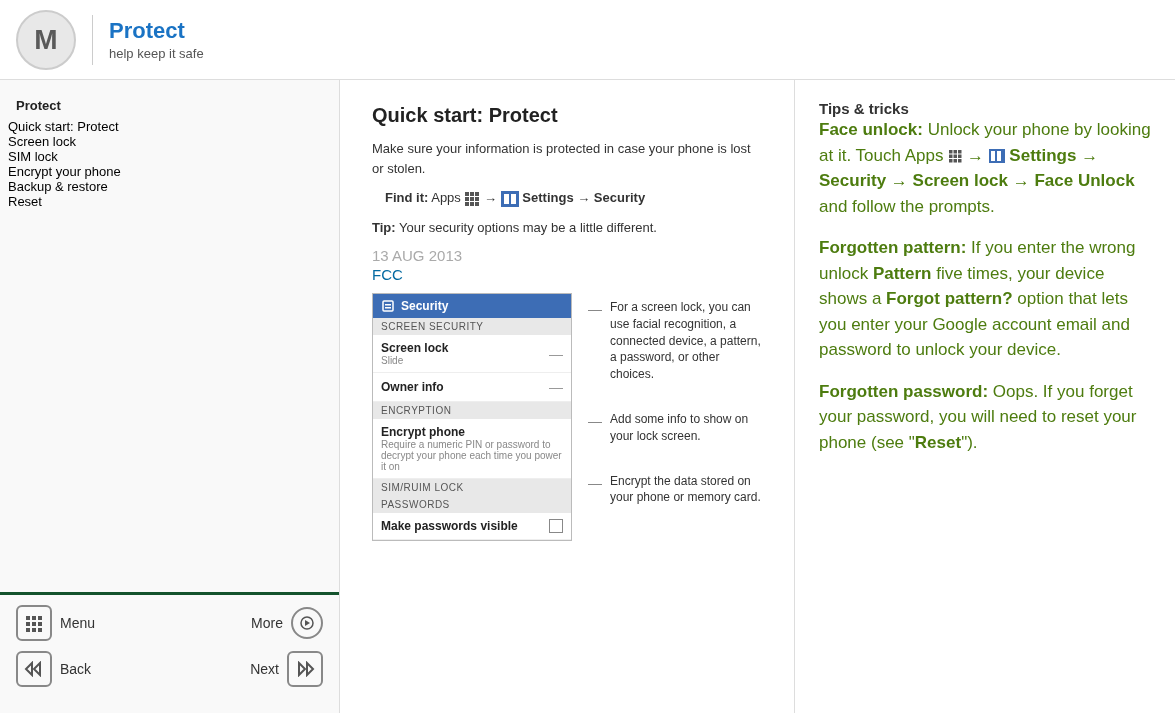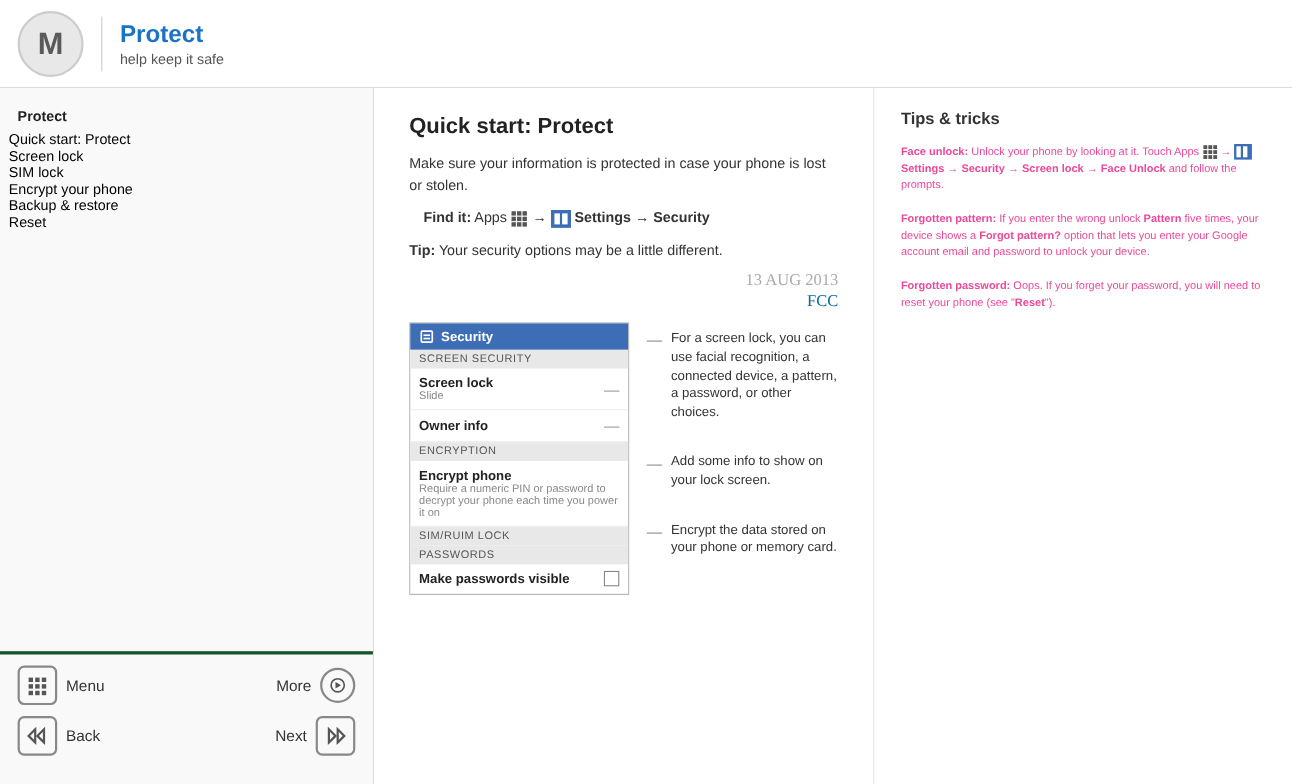--- a/index.html
+++ b/index.html
@@ -148,25 +148,24 @@
       color: #333;
       line-height: 1.5;
       margin-bottom: 10px;
     }
     .find-it {
       margin-bottom: 10px;
       padding-left: 13px;
     }
     .watermark-area {
       position: relative;
-      text-align: right;
+      text-align: left;
       margin: 10px 0;
       color: #bbb;
       font-size: 13px;
-      font-family: Liberation Serif, serif;
     }
     .watermark-area .date-text {
       font-size: 15px;
       color: #aaa;
       margin-bottom: 2px;
     }
     .watermark-area .fcc-text {
       font-size: 15px;
       color: #0369a1;
     }
@@ -249,26 +248,25 @@
       width: 380px;
       padding: 20px 24px;
       flex-shrink: 0;
       overflow-y: auto;
       background: #fff;
     }
     .tips-panel h3 {
       font-size: 15px;
       font-weight: bold;
       color: #333;
-      margin-bottom: 14px;
     }
     .tip-item {
       margin-bottom: 16px;
-      font-size: 10px;
-      color: #ec4899;
+      font-size: 17px;
+      color: #4d7c0f;
       line-height: 1.5;
     }
     .tip-item .tip-title {
       font-weight: bold;
     }
 
     
     .bold { font-weight: bold; }
   </style>
 </head>

